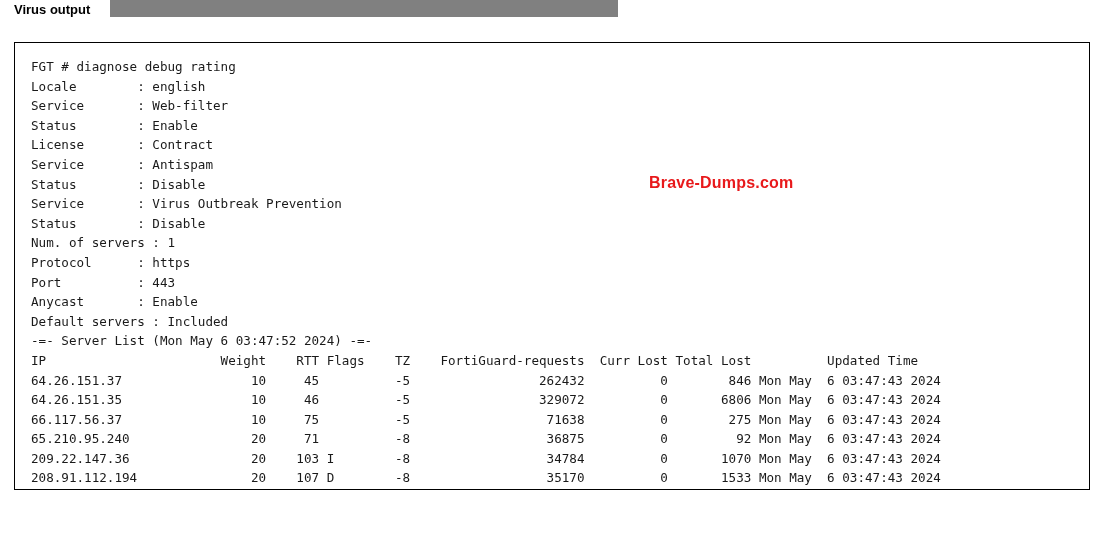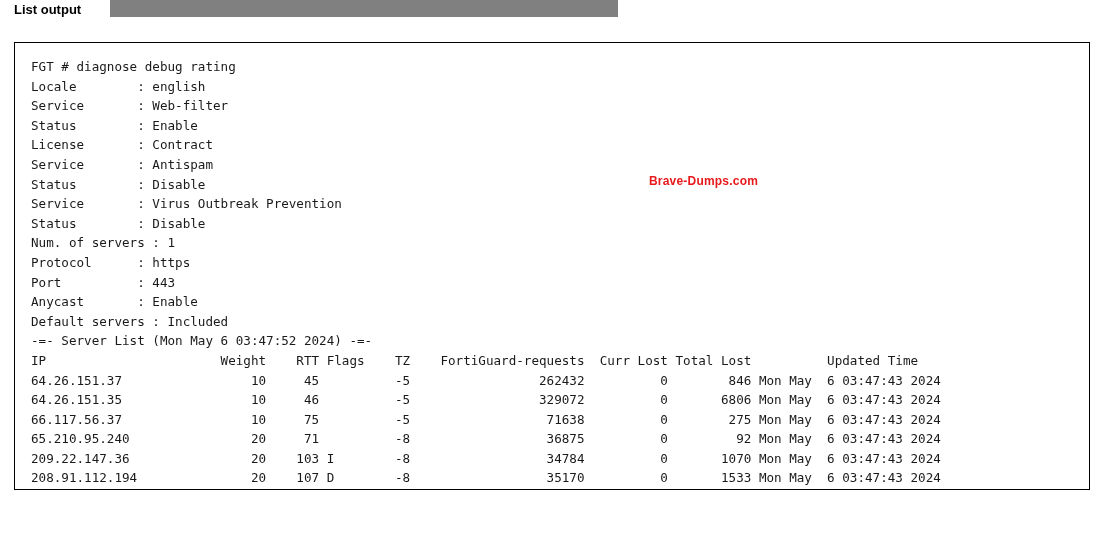--- a/index.html
+++ b/index.html
@@ -54,33 +54,33 @@
     font-size: 12.6px;
     line-height: 19.6px;
     color: #1a1a1a;
     white-space: pre;
     letter-spacing: 0px;
   }
   .watermark {
     position: absolute;
     left: 634px;
     top: 131px;
-    font-size: 12px;
+    font-size: 16px;
     font-weight: bold;
     color: #e8191b;
     font-family: "Liberation Sans", sans-serif;
     letter-spacing: 0.2px;
   }
 </style>
 </head>
 <body>
 
 <div class="page">
 
-  <div class="heading">List output</div>
+  <div class="heading">Virus output</div>
 
   <div class="redaction"></div>
 
   <div class="console">
     <div class="console-inner">
       <pre class="lines">FGT # diagnose debug rating
 Locale        : english
 Service       : Web-filter
 Status        : Enable
 License       : Contract

